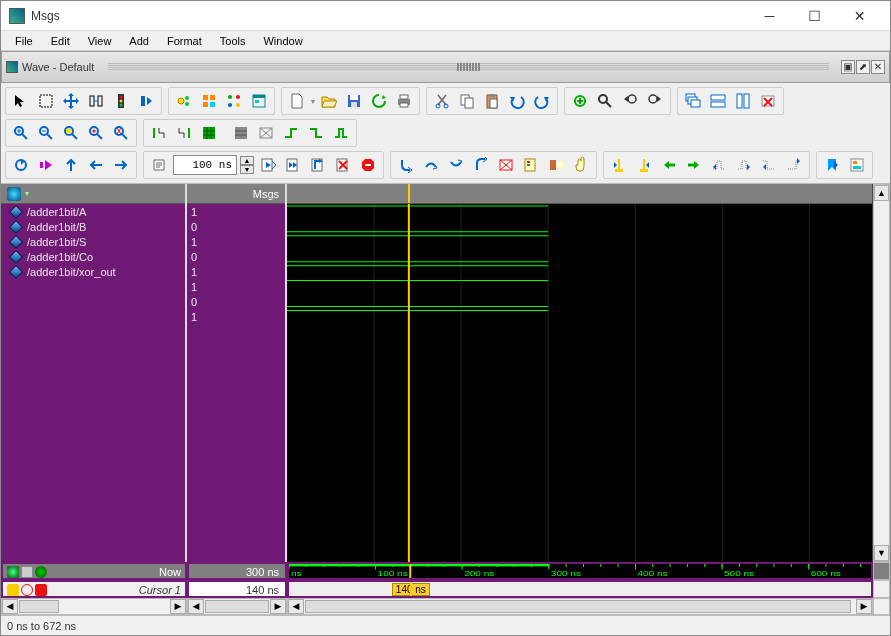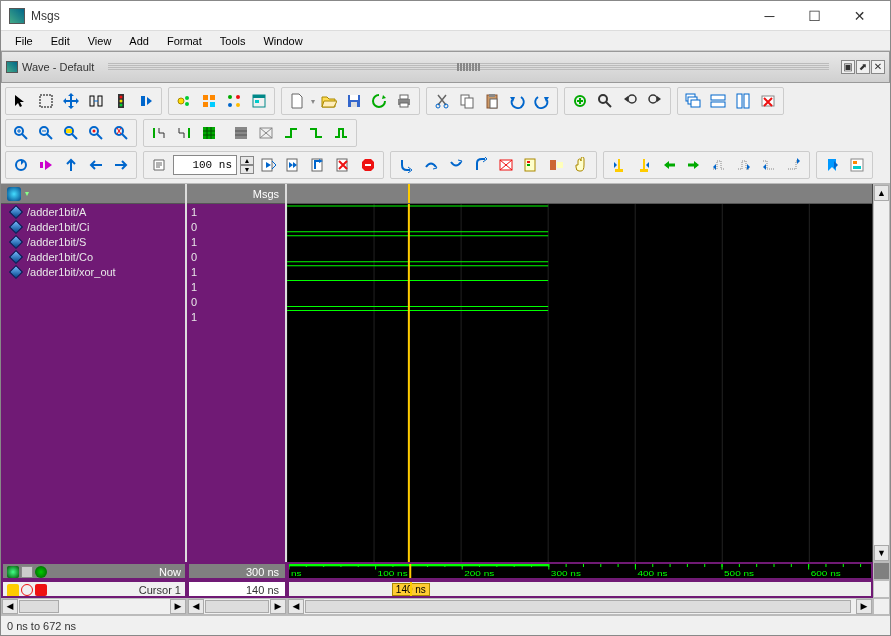--- a/index.html
+++ b/index.html
@@ -232,21 +232,21 @@
   .footer-row .cell {
     display:flex;align-items:flex-end;
     border: 2px solid #701a75;
     background: #808080;
     color: #fff;
   }
   .footer-row .nm-cell { width: 186px; padding: 0 4px; justify-content:space-between;}
   .footer-row .val-cell { width: 100px; justify-content:flex-end; padding-right: 6px;}
   .footer-row .wave-cell { flex:1; background:#000;}
   .footer-row.light .cell { background:#eee; color:#333;}
-  .footer-row.light .nm-cell { background:#f0f0f0;}
+  .footer-row.light .nm-cell { background:#f0f0f0;font-style:italic;}
   .footer-row .wave-cell-ruler { flex:1; background:#000; position:relative;}
   .footer-row .wave-cell-ruler svg { width:100%; height:100%; display:block;}
   
   .hscroll-row {
     display:flex; height: 17px;
     background: #f0f0f0;
   }
   .hscroll {
     border: 1px solid #bbb;
     position: relative;
@@ -823,21 +823,21 @@
         <div class="hdr-icon"></div>
         <span style="color:#8f8;font-size:8px;">▾</span>
       </div>
       <div class="sig-list" id="sig-list">
           <div class="sig-row">
             <div class="diamond"></div>
             <span>/adder1bit/A</span>
           </div>
           <div class="sig-row">
             <div class="diamond"></div>
-            <span>/adder1bit/Ci</span>
+            <span>/adder1bit/B</span>
           </div>
           <div class="sig-row">
             <div class="diamond"></div>
             <span>/adder1bit/S</span>
           </div>
           <div class="sig-row">
             <div class="diamond"></div>
             <span>/adder1bit/Co</span>
           </div>
           <div class="sig-row">

